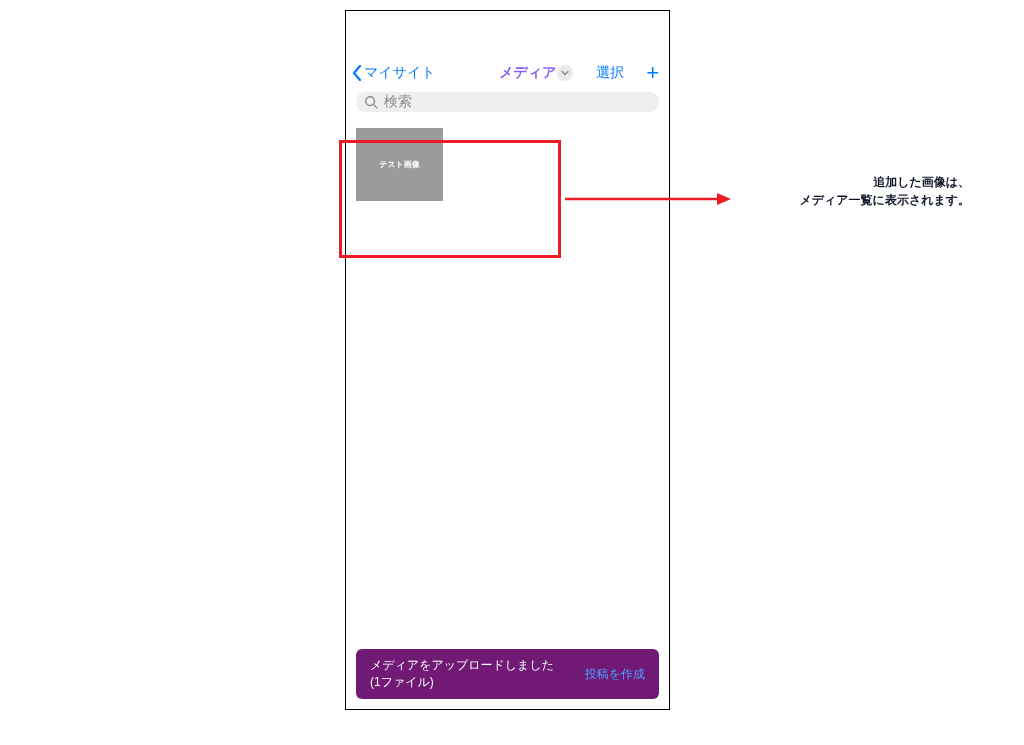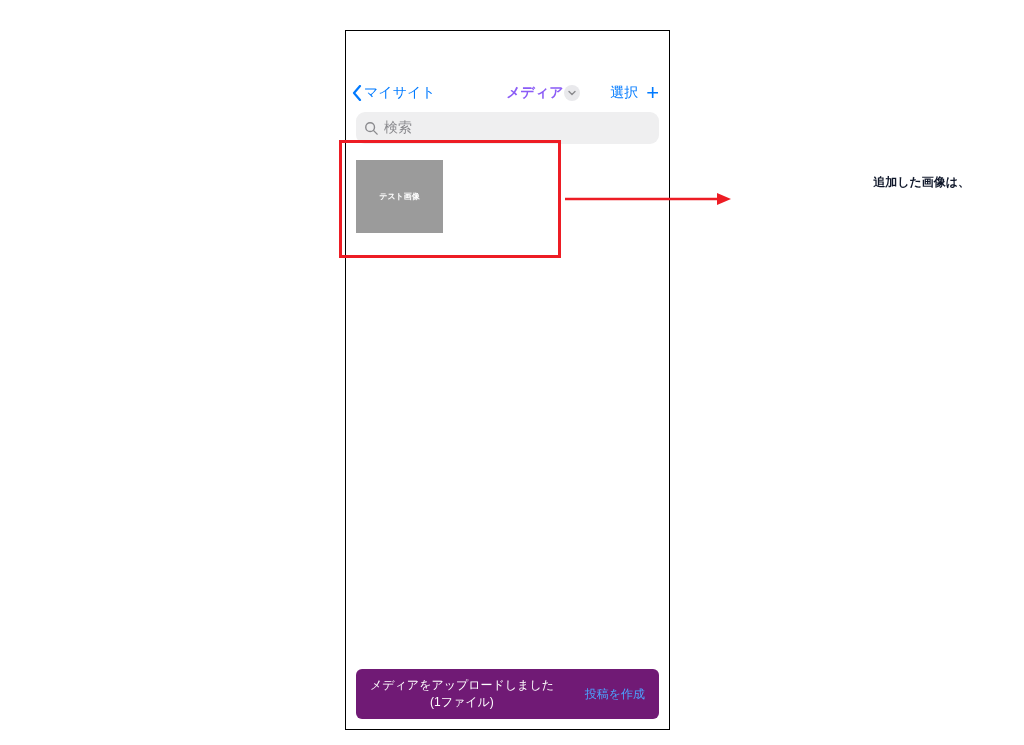--- a/index.html
+++ b/index.html
@@ -6,28 +6,27 @@
     body {
       width: 1024px;
       height: 745px;
       background: #ffffff;
       font-family: -apple-system, "Hiragino Sans", "Hiragino Kaku Gothic ProN", sans-serif;
       position: relative;
     }
     .phone-frame {
       position: absolute;
       left: 345px;
-      top: 30px;
+      top: 10px;
       width: 325px;
       height: 700px;
       border: 1px solid #000;
       background: #fff;
       display: flex;
       flex-direction: column;
-      text-align: center;
     }
     .spacer-top { height: 45px; }
     .nav-bar {
       display: flex;
       align-items: center;
       justify-content: space-between;
       padding: 6px 10px 6px 6px;
       height: 34px;
     }
     .nav-left {
@@ -53,28 +52,28 @@
       width: 16px; height: 16px;
       background: #e9e9ec;
       border-radius: 50%;
       display: flex;
       align-items: center;
       justify-content: center;
     }
     .nav-right {
       display: flex;
       align-items: center;
-      gap: 8px;
+      gap: 22px;
       color: #007aff;
       font-size: 14px;
     }
     .plus-icon { font-size: 22px; font-weight: 300; line-height: 1; }
     .search-bar {
       margin: 2px 10px 6px 10px;
-      height: 32px;
+      height: 20px;
       background: #efeff0;
       border-radius: 9px;
       display: flex;
       align-items: center;
       padding: 0 8px;
       gap: 6px;
       color: #8a8a8e;
     }
     .search-icon { width: 14px; height: 14px; flex-shrink: 0; }
     .search-text { font-size: 14px; }
@@ -189,13 +188,14 @@
 
 <div class="highlight-box"></div>
 
 <svg class="annotation-arrow" viewBox="0 0 166 18">
   <line x1="0" y1="9" x2="156" y2="9" stroke="#ed1c24" stroke-width="2.5"></line>
   <polygon points="166,9 152,3 152,15" fill="#ed1c24"></polygon>
 </svg>
 
 <div class="annotation-text">
   <div>追加した画像は、</div>
+  <div>メディア一覧に表示されます。</div>
 </div>
 
 </body></html>

